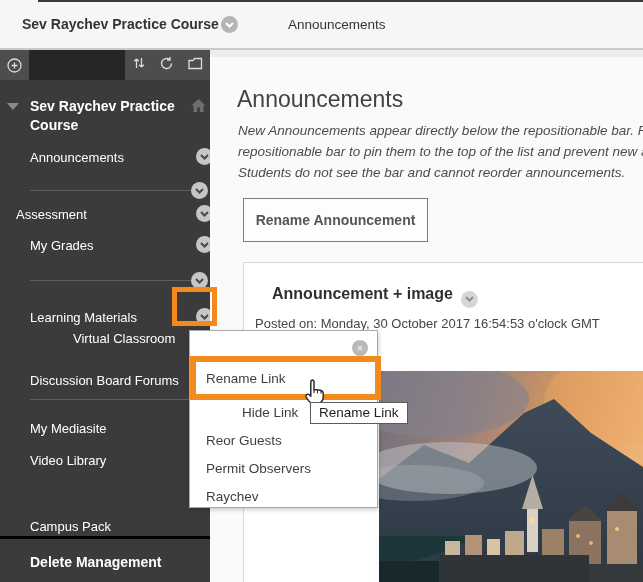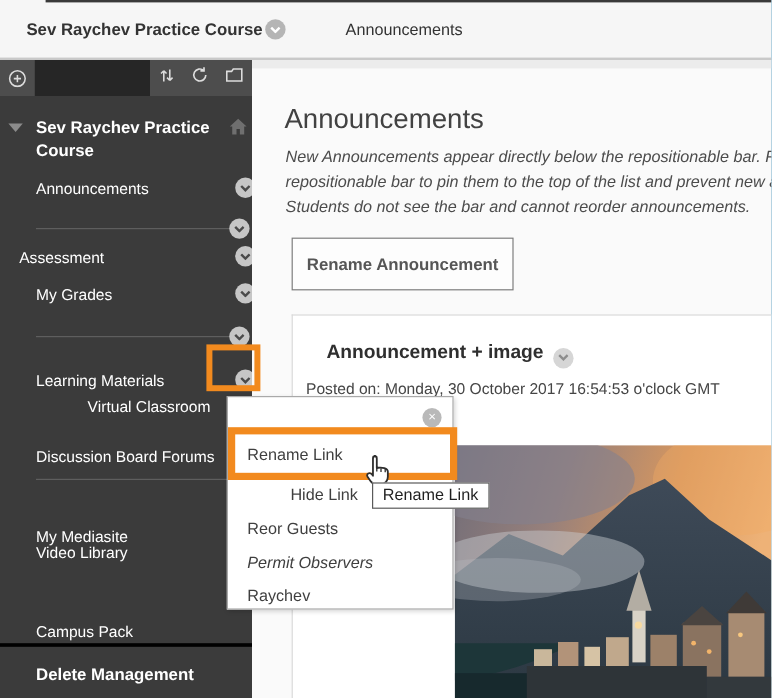--- a/index.html
+++ b/index.html
@@ -170,21 +170,21 @@
     <div class="sb-item" style="top:281px;margin-left:43px;">
       <span>Virtual Classroom</span>
     </div>
 
     <div class="sb-item" style="top:311px;margin-top:12px;">
       <span>Discussion Board Forums</span>
     </div>
 
     <div class="sb-div" style="top:349px;"></div>
 
-    <div class="sb-item" style="top:390px;">
+    <div class="sb-item" style="top:371px;">
       <span>My Mediasite</span>
     </div>
 
     <div class="sb-item" style="top:403px;">
       <span>Video Library</span>
     </div>
 
     <div class="sb-item" style="top:435px;margin-top:34px;">
       <span>Campus Pack</span>
     </div>
@@ -253,21 +253,21 @@
     <circle cx="238" cy="158" r="2" fill="#f7c77f"></circle>
     <rect x="60" y="184" width="150" height="27" fill="#2e3438"></rect>
     <rect x="210" y="193" width="54" height="18" fill="#33393d"></rect>
   </svg>
 
   <div class="ctx-menu">
     <div class="ctx-close">×</div>
     <div class="ctx-item" style="top:40px;">Rename Link</div>
     <div class="ctx-item" style="top:74px;margin-left:36px;">Hide Link</div>
     <div class="ctx-item" style="top:102px;">Reor Guests</div>
-    <div class="ctx-item" style="top:130px;font-style:italic;">Permit Observers</div>
+    <div class="ctx-item" style="top:130px;">Permit Observers</div>
     <div class="ctx-item" style="top:158px;">Raychev</div>
   </div>
 
   <div class="hl-box hl-chev"></div>
   <div class="hl-box hl-item"></div>
 
   <svg class="cursor" width="24" height="30" viewBox="0 0 24 30">
     <path d="M9 3c1.2 0 2 .9 2 2v8l1.2-.2c3-.5 8 .4 8 3.2v4.2c0 3.2-2.2 6.3-5.4 6.3h-4.4c-2 0-3.6-1-4.7-2.6l-2.4-3.6c-1-1.5.1-3.1 1.6-3.1 1 0 1.6.5 2.3 1.4l.6.8V5c0-1.1.9-2 2-2z" fill="#fff" stroke="#2e2e2e" stroke-width="1.5" stroke-linejoin="round"></path>
     <path d="M11 13v3M14.5 13.3v3M18 13.8v2.8" stroke="#2e2e2e" stroke-width="1.1" fill="none"></path>
   </svg>

